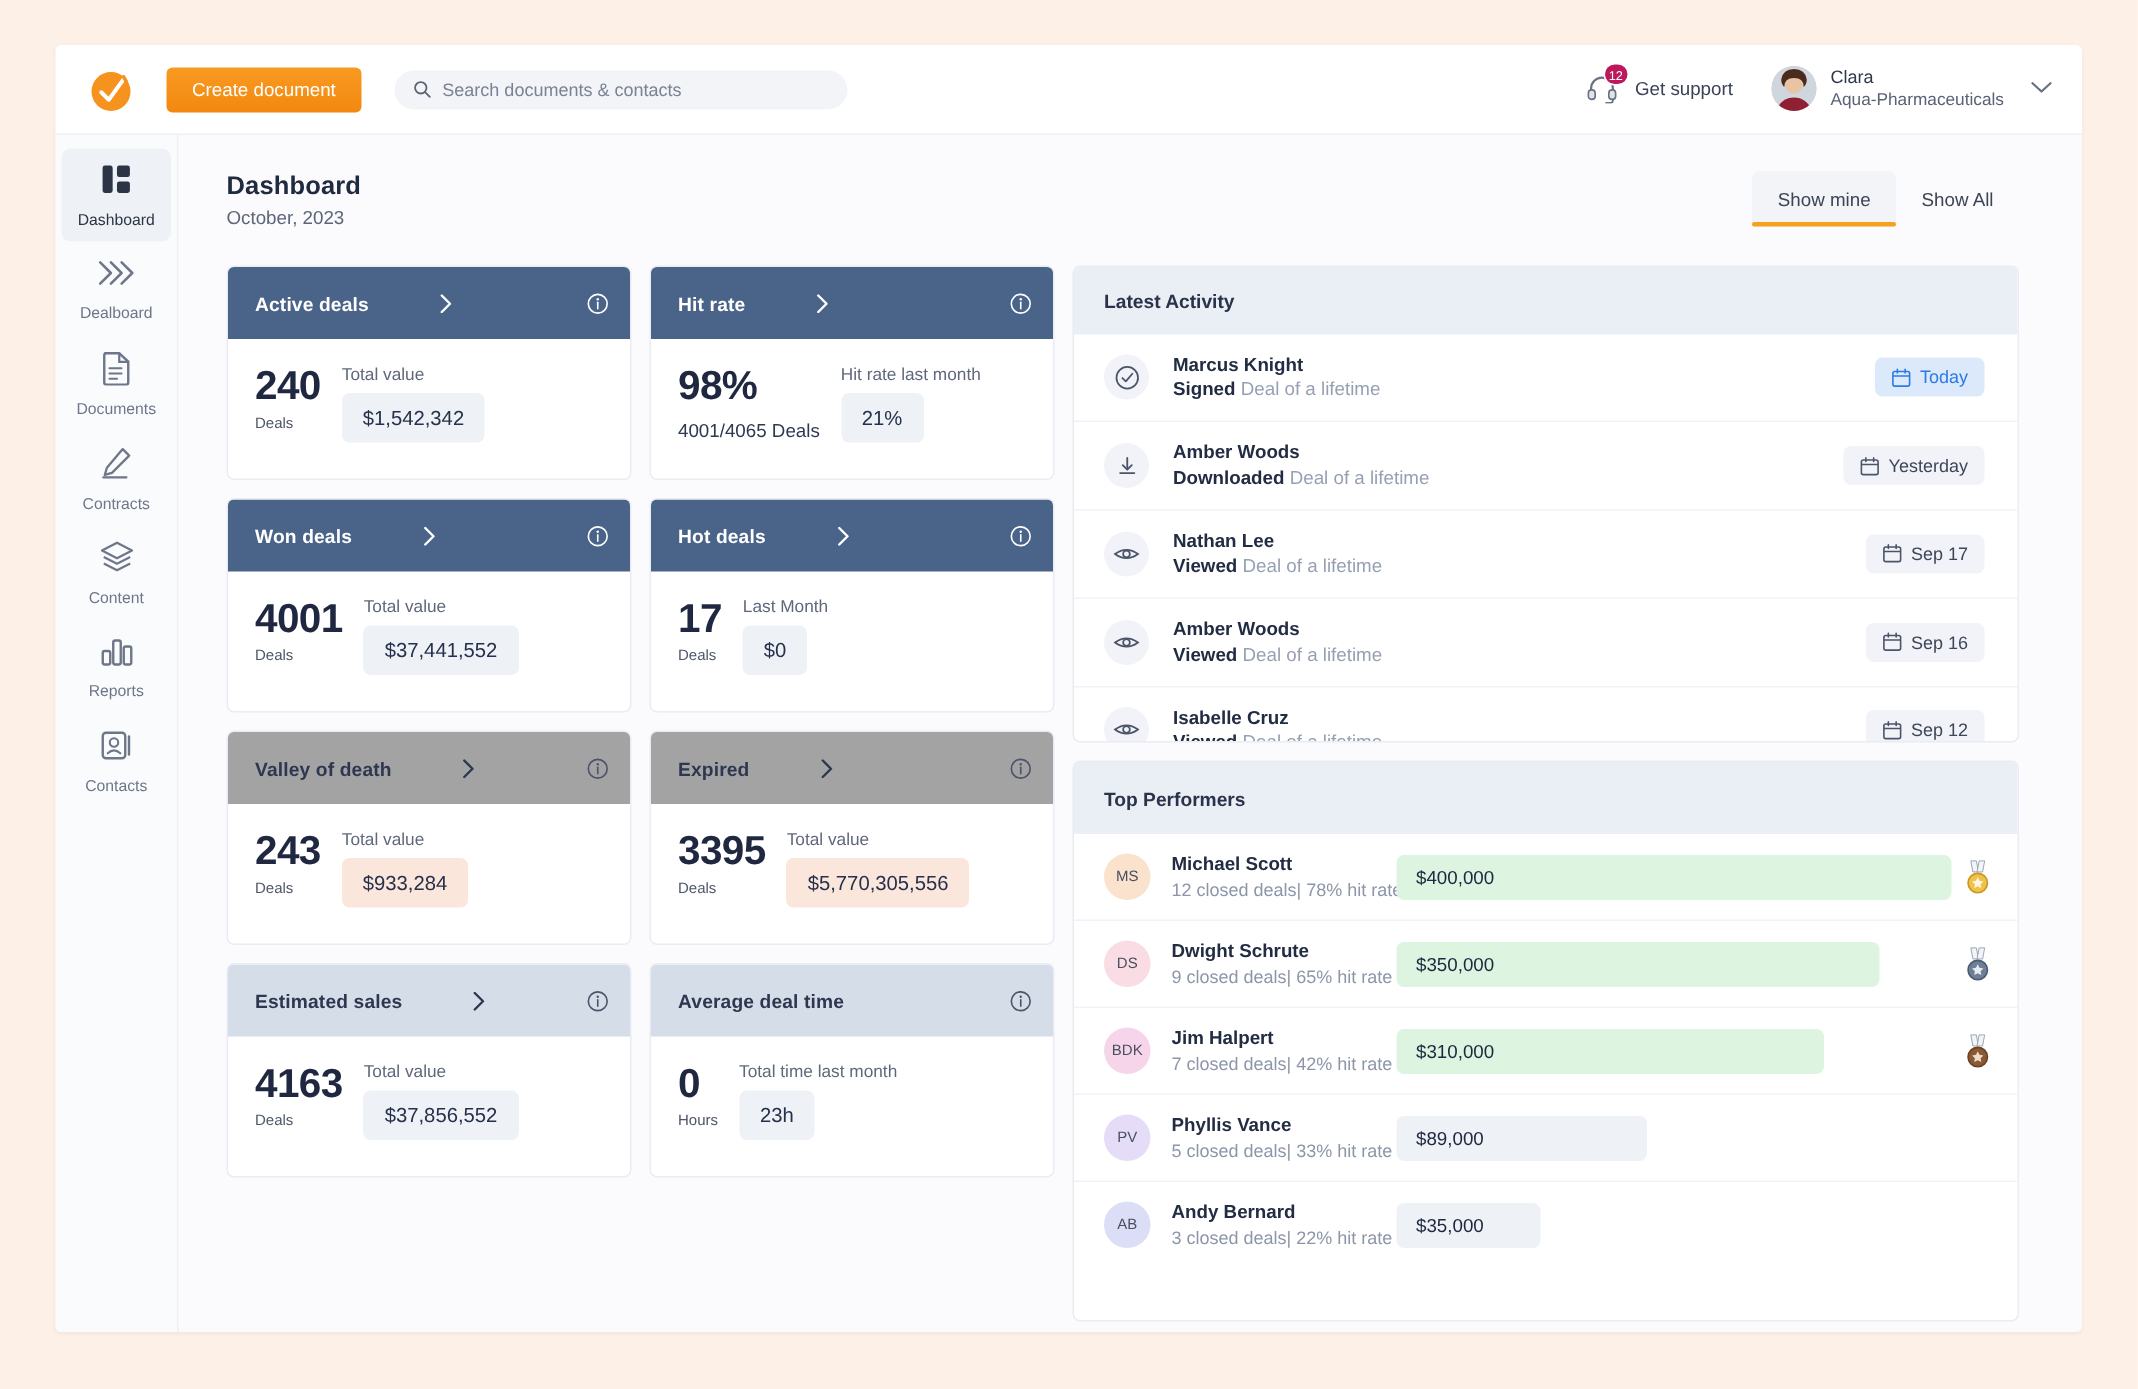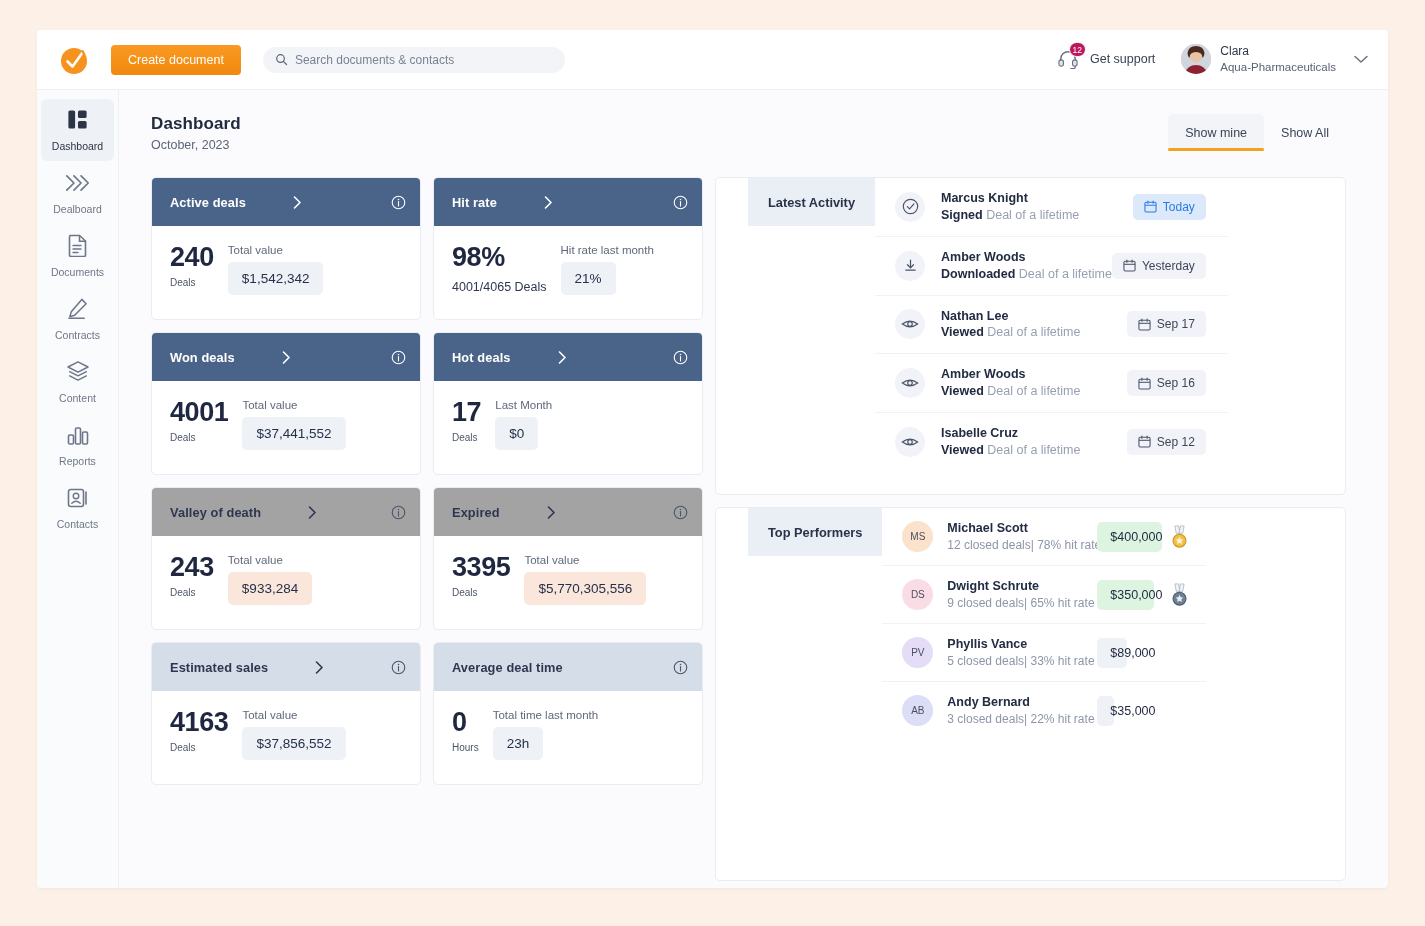--- a/index.html
+++ b/index.html
@@ -174,21 +174,21 @@
     background: #eef1f6; white-space: nowrap;
   }
   .pill.pink { background: #fbe6dc; }
 
   
   .panel {
     background: #fff;
     border: 1px solid #e9ecf2;
     border-radius: 5px;
     overflow: hidden;
-    display: flex; flex-direction: row; padding-left: 32px;
+    display: flex; flex-direction: column;
   }
   .panel-head {
     height: 48px; background: #eaeef5;
     display: flex; align-items: center;
     padding: 0 20px;
     font-size: 12.8px; font-weight: bold; color: #2a334a;
   }
   .panel-scroll {
     overflow-y: auto; overflow-x: hidden;
     scrollbar-width: thin;
@@ -794,20 +794,38 @@
                 <div class="medal">
                   <svg width="19" height="24" viewBox="0 0 20 26">
                       <path d="M5 1 h4 l1.5 8 h-4z" fill="#f2f4f8" stroke="#9aa3b3" stroke-width=".7"></path>
                       <path d="M11 1 h4 l-1.5 8 h-4z" fill="#f2f4f8" stroke="#9aa3b3" stroke-width=".7"></path>
                       <circle cx="10" cy="17" r="7" fill="#6f8096" stroke="#4e5c70" stroke-width="1.2"></circle>
                       <path d="M10 12.8 l1.25 2.6 2.85.4 -2.05 2 .5 2.85 -2.55-1.35 -2.55 1.35 .5-2.85 -2.05-2 2.85-.4z" fill="#e6ecf3"></path>
                     </svg>
                 </div>
               </div>
 
+              <div class="perf-row">
+                <div class="perf-avatar" style="background:#f6d5ea">BDK</div>
+                <div class="perf-text">
+                  <div class="perf-name">Jim Halpert</div>
+                  <div class="perf-stats">7 closed deals| 42% hit rate</div>
+                </div>
+                <div class="bar-area">
+                  <div class="perf-bar green" style="width:77%">$310,000</div>
+                </div>
+                <div class="medal">
+                  <svg width="19" height="24" viewBox="0 0 20 26">
+                      <path d="M5 1 h4 l1.5 8 h-4z" fill="#f2f4f8" stroke="#9aa3b3" stroke-width=".7"></path>
+                      <path d="M11 1 h4 l-1.5 8 h-4z" fill="#f2f4f8" stroke="#9aa3b3" stroke-width=".7"></path>
+                      <circle cx="10" cy="17" r="7" fill="#8a5a34" stroke="#6b4223" stroke-width="1.2"></circle>
+                      <path d="M10 12.8 l1.25 2.6 2.85.4 -2.05 2 .5 2.85 -2.55-1.35 -2.55 1.35 .5-2.85 -2.05-2 2.85-.4z" fill="#f0ddcb"></path>
+                    </svg>
+                </div>
+              </div>
 
               <div class="perf-row">
                 <div class="perf-avatar" style="background:#e5dcf8">PV</div>
                 <div class="perf-text">
                   <div class="perf-name">Phyllis Vance</div>
                   <div class="perf-stats">5 closed deals| 33% hit rate</div>
                 </div>
                 <div class="bar-area">
                   <div class="perf-bar grey" style="width:45%">$89,000</div>
                 </div>

